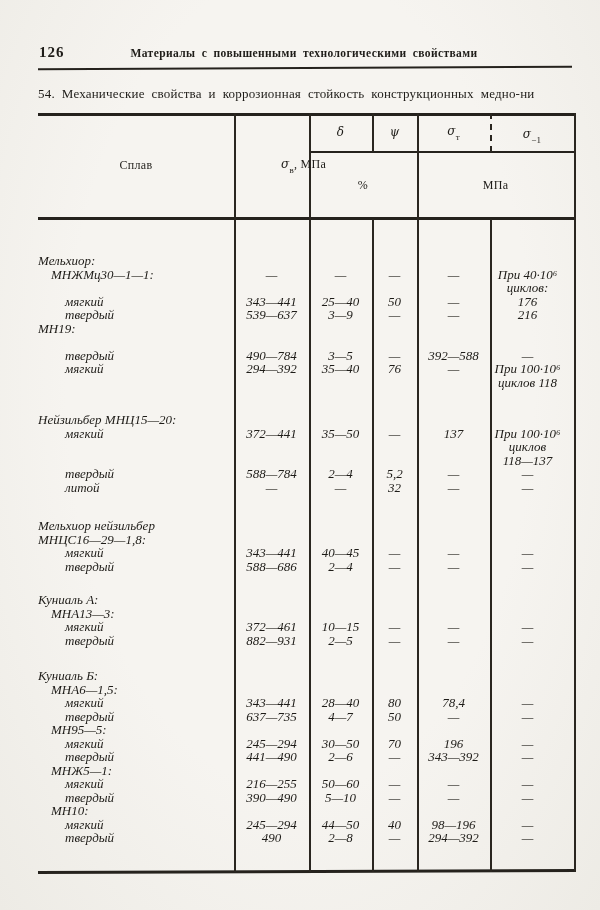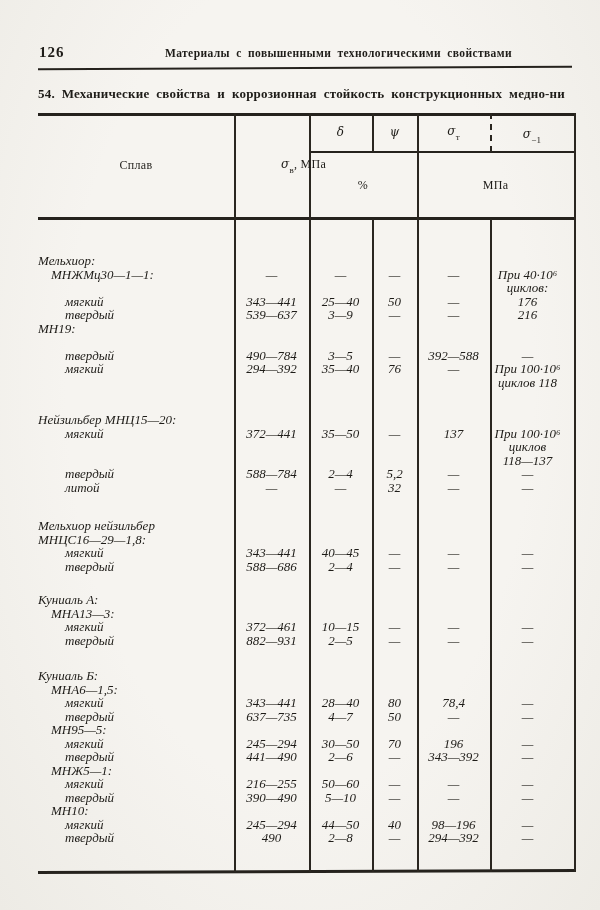--- a/index.html
+++ b/index.html
@@ -12,31 +12,31 @@
     position:relative;width:600px;height:910px;
     background:radial-gradient(ellipse at 50% 42%, #f6f4f0 55%, #edebe5 100%);
     color:#1e1c18;
   }
   
   .pagenum{
     position:absolute;left:39px;top:44px;
     font-size:15px;font-weight:bold;letter-spacing:1px;
   }
   .runhead{
-    position:absolute;left:112px;top:47px;width:400px;
-    text-align:right;font-size:11.5px;font-weight:bold;
+    position:absolute;left:104px;top:47px;width:400px;
+    text-align:center;font-size:11.5px;font-weight:bold;
     letter-spacing:.4px;word-spacing:3px;white-space:nowrap;
   }
   .headrule{
     position:absolute;left:38px;top:67px;width:534px;height:2px;
     background:#25221d;transform:rotate(-0.25deg);
   }
   .tbltitle{
     position:absolute;left:38px;top:86px;width:562px;height:18px;
-    font-size:13px;font-weight:bold;letter-spacing:.2px;word-spacing:3.5px;
+    font-size:13px;font-weight:normal;letter-spacing:.2px;word-spacing:3.5px;
     white-space:nowrap;overflow:hidden;
   }
   
   .tbl{
     position:absolute;left:38px;top:113px;width:538px;height:759px;
     font-size:13px;
   }
   .hline{position:absolute;background:#25221d;left:0;width:538px;}
   .l-top{top:0;height:3px;}
   .l-hbot{top:104px;height:2.5px;}

